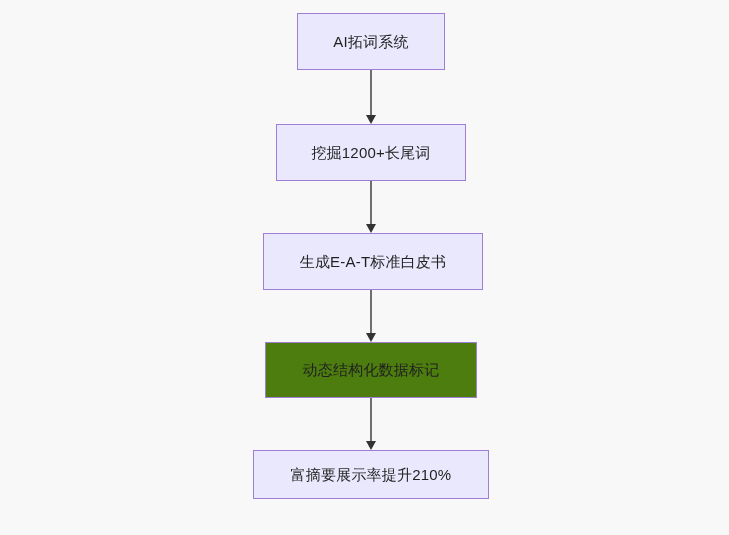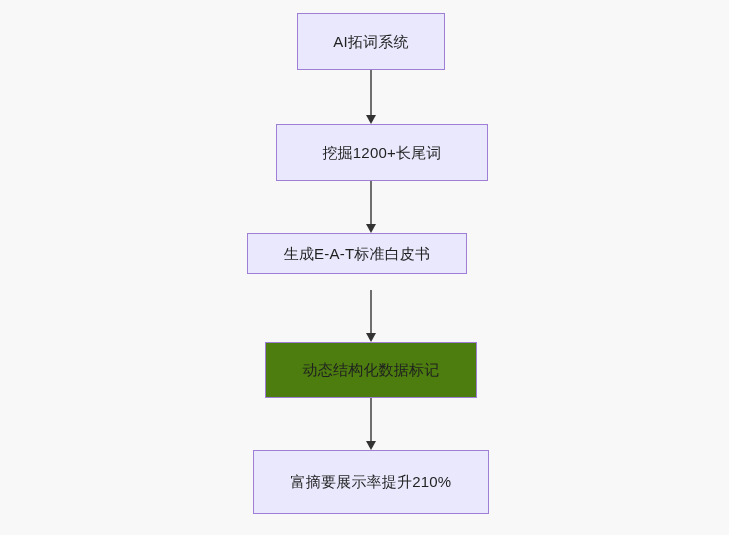--- a/index.html
+++ b/index.html
@@ -79,26 +79,26 @@
     <div class="edge-head" style="top: 43px; border-top-color: rgb(51, 51, 51);"></div>
   </div>
   <div class="edge" style="left: 371px; top: 398px;">
     <div class="edge-line" style="height: 45px; background: rgb(111, 111, 111);"></div>
     <div class="edge-head" style="top: 43px; border-top-color: rgb(51, 51, 51);"></div>
   </div>
 
   <div class="node" style="left: 297px; top: 13px; width: 148px; height: 57px; background: rgb(234, 232, 253); border-color: rgb(159, 127, 214); color: rgb(31, 32, 32);">
     <span class="node-label">AI拓词系统</span>
   </div>
-  <div class="node" style="left: 276px; top: 124px; width: 212px; height: 57px; background: rgb(234, 232, 253); border-color: rgb(159, 127, 214); color: rgb(31, 32, 32);">
+  <div class="node" style="left: 276px; top: 124px; width: 190px; height: 57px; background: rgb(234, 232, 253); border-color: rgb(159, 127, 214); color: rgb(31, 32, 32);">
     <span class="node-label">挖掘1200+长尾词</span>
   </div>
-  <div class="node" style="left: 247px; top: 233px; width: 220px; height: 41px; background: rgb(234, 232, 253); border-color: rgb(159, 127, 214); color: rgb(31, 32, 32);">
+  <div class="node" style="left: 263px; top: 233px; width: 220px; height: 57px; background: rgb(234, 232, 253); border-color: rgb(159, 127, 214); color: rgb(31, 32, 32);">
     <span class="node-label">生成E-A-T标准白皮书</span>
   </div>
   <div class="node" style="left: 265px; top: 342px; width: 212px; height: 56px; background: #4d7c0f; border-color: rgb(159, 127, 214); color: rgb(31, 32, 32);">
     <span class="node-label">动态结构化数据标记</span>
   </div>
-  <div class="node" style="left: 253px; top: 450px; width: 236px; height: 64px; background: rgb(234, 232, 253); border-color: rgb(159, 127, 214); color: rgb(31, 32, 32);">
+  <div class="node" style="left: 253px; top: 450px; width: 236px; height: 49px; background: rgb(234, 232, 253); border-color: rgb(159, 127, 214); color: rgb(31, 32, 32);">
     <span class="node-label">富摘要展示率提升210%</span>
   </div>
 
 </div>
 
 </body></html>

